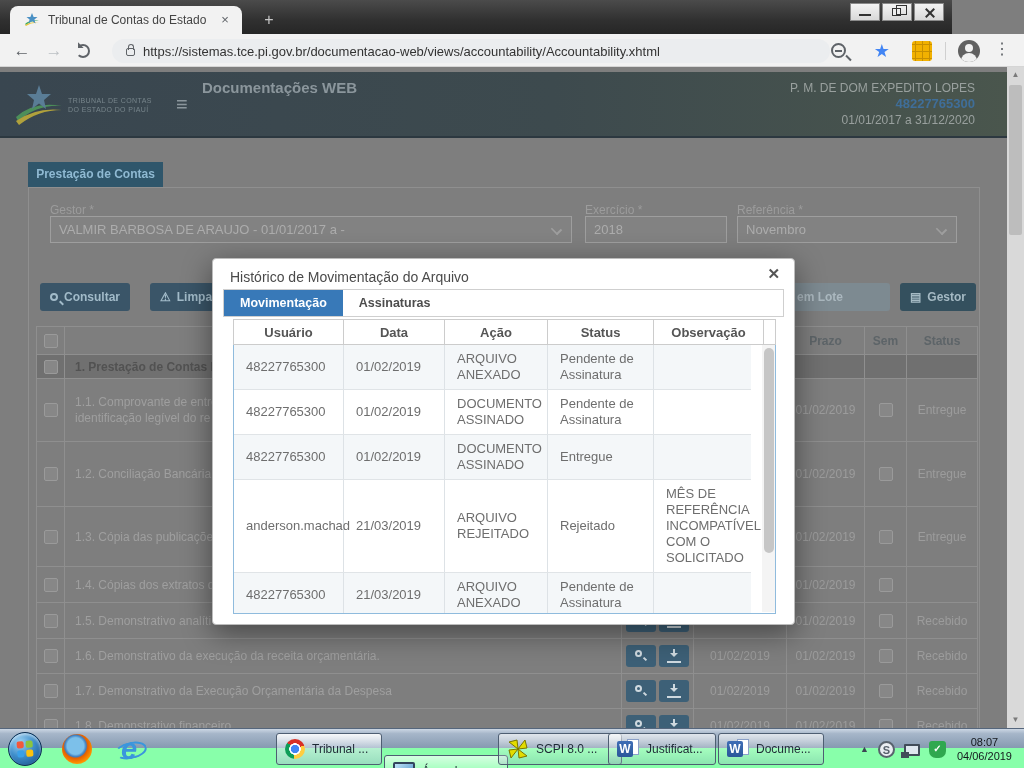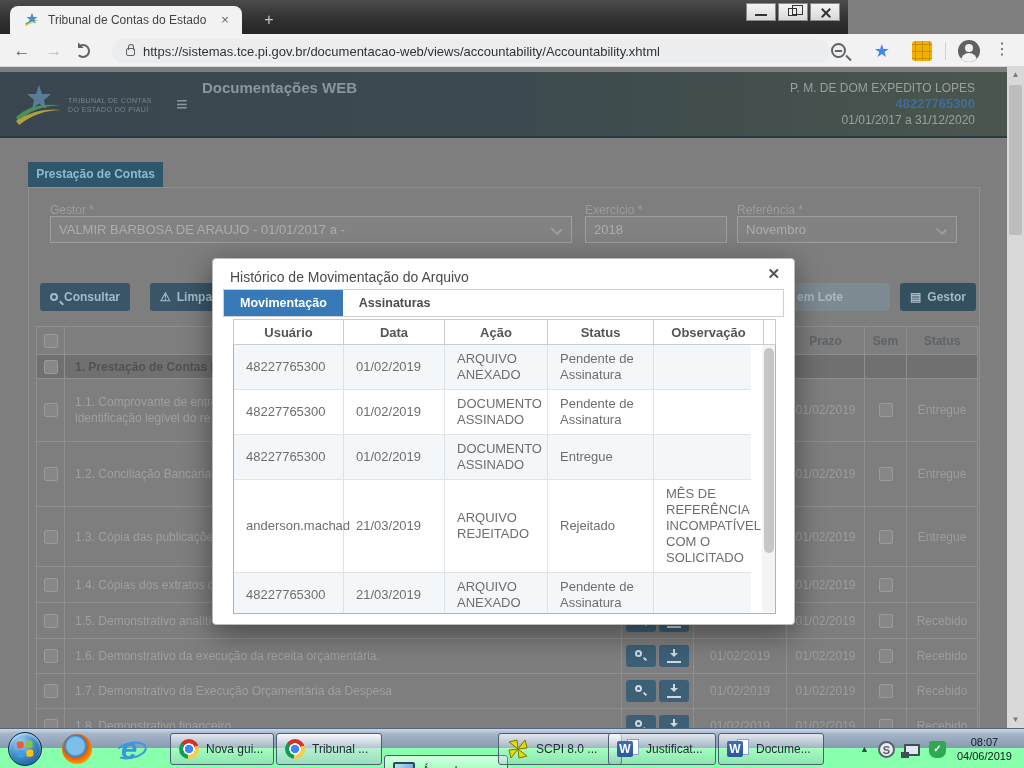--- a/index.html
+++ b/index.html
@@ -1,20 +1,20 @@
 <!DOCTYPE html>
 <html><head>
 <meta charset="utf-8">
 <style>
   * { margin:0; padding:0; box-sizing:border-box; }
   html,body { width:1024px; height:768px; overflow:hidden; }
   body { font-family:"Liberation Sans", sans-serif; background:#7e7e7e; position:relative; }
 
   
-  .titlebar { position:absolute; left:0; top:0; width:848px; height:34px;
+  .titlebar { position:absolute; left:0; top:0; width:952px; height:34px;
     background:linear-gradient(180deg,#4b4b4b 0%,#303030 60%,#262626 100%); }
   .tab { position:absolute; left:10px; top:6px; width:232px; height:28px;
     background:#f2f2f2; border-radius:8px 8px 0 0; display:flex; align-items:center; padding:0 8px; }
   .tab-favicon { width:16px; height:16px; margin:0 8px 0 6px; flex:none; }
   .tab-title { font-size:12px; color:#444; white-space:nowrap; overflow:hidden; flex:1; }
   .tab-close { color:#5f6368; font-size:13px; width:18px; height:18px; line-height:18px; text-align:center; border-radius:50%; cursor:default; }
   .newtab-btn { position:absolute; left:256px; top:10px; width:26px; height:20px; color:#c7c7c7;
     font-size:16px; line-height:19px; text-align:center; border-radius:4px; }
   .win-controls { position:absolute; right:8px; top:3px; display:flex; }
   .win-btn { width:30px; height:18px; background:linear-gradient(#f4f4f4,#d9d9d9); border:1px solid #8a8a8a;
@@ -566,24 +566,20 @@
     <div class="flag">
         <i></i>
         <i></i>
         <i></i>
         <i></i>
       </div>
   </div>
   <div class="qlaunch ff-icon"></div>
   <div class="qlaunch ie-icon">e</div>
 
-  <div class="taskbtn" style="left:170px; width:104px;">
-    <span class="chrome-ico"></span>
-    <span>Nova gui...</span>
-  </div>
   <div class="taskbtn active" style="left:276px; width:106px;">
     <span class="chrome-ico"></span>
     <span>Tribunal ...</span>
   </div>
   <div class="taskbtn" style="left:384px; width:124px;margin-top:22px;">
     <span class="mon-ico"></span>
     <span>Área de ...</span>
   </div>
   <div class="taskbtn" style="left:498px; width:124px;">
     <svg class="scpi-ico" viewBox="0 0 22 22">

